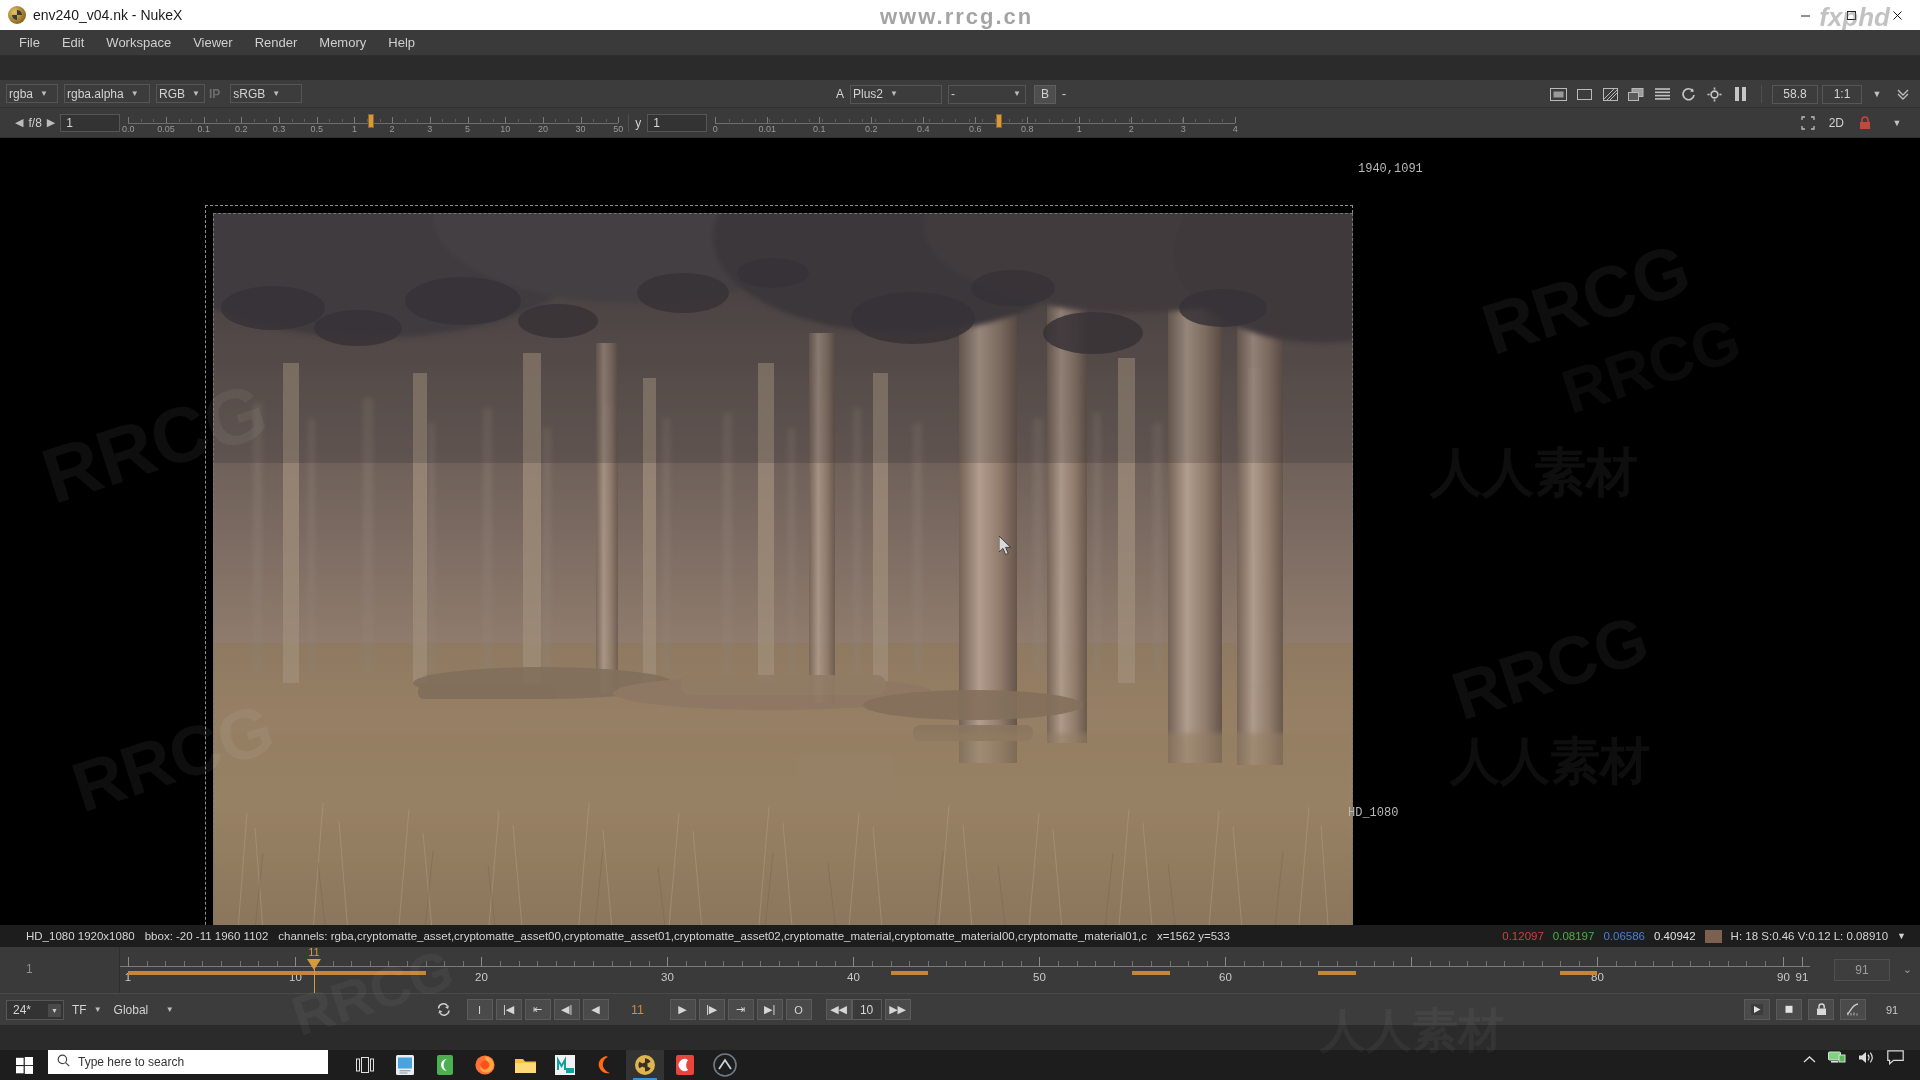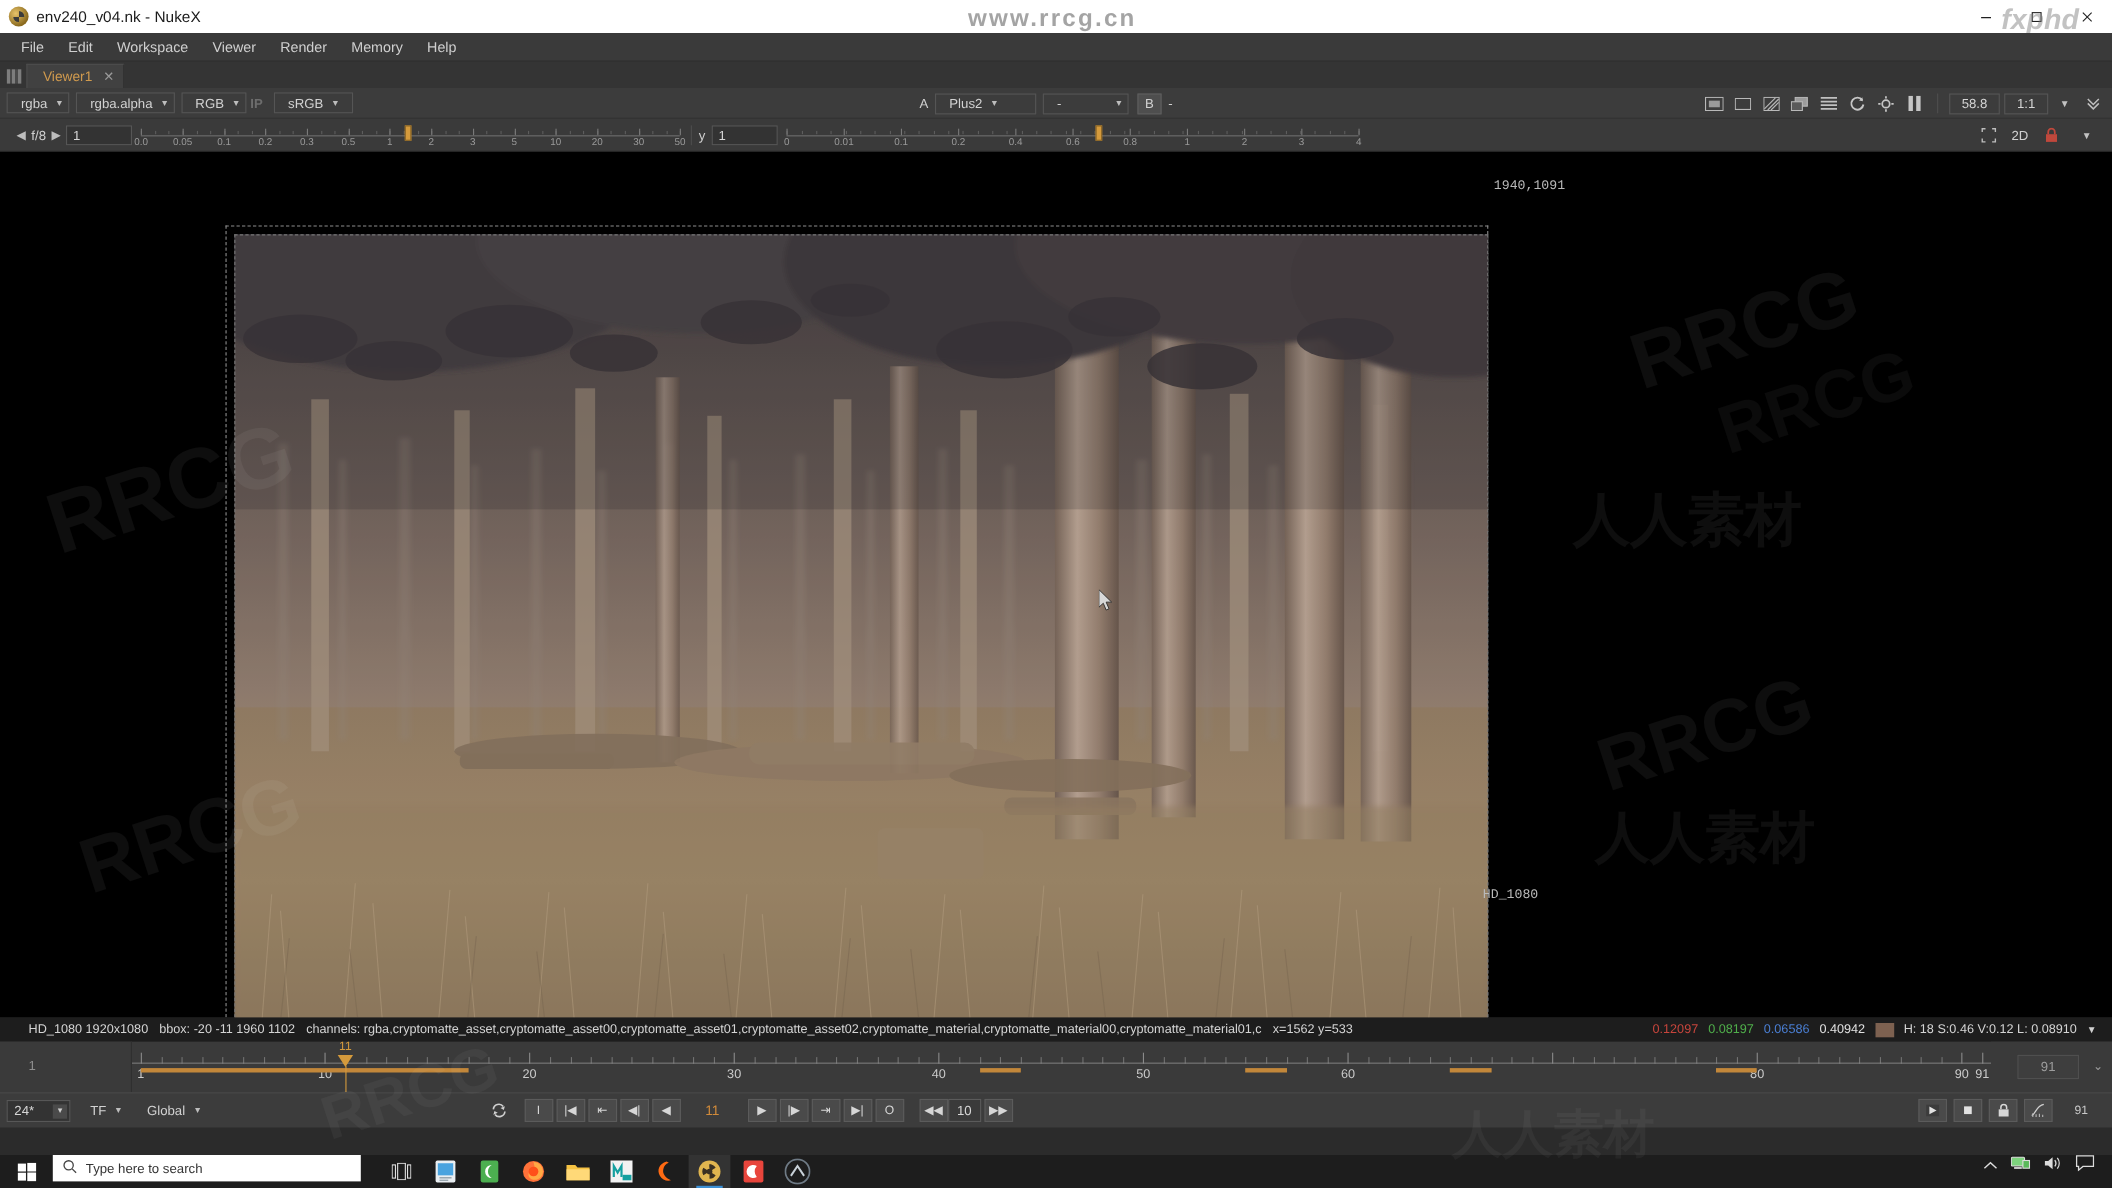--- a/index.html
+++ b/index.html
@@ -51,21 +51,21 @@
   .tab .tab-x{ color:#9a9a9a; margin-left:10px; font-size:12px; }
 
   
   .vtool{
     position:absolute; left:0; top:80px; width:1920px; height:28px;
     background:#3c3c3c; display:flex; align-items:center; gap:0;
     border-bottom:1px solid #323232;
   }
   .combo{
     height:19px; background:#3c3c3c; border:1px solid #555; display:flex; align-items:center;
-    padding:0 4px 0 12px; font-size:12px; color:#d2d2d2; margin-left:6px; position:relative;
+    padding:0 4px 0 2px; font-size:12px; color:#d2d2d2; margin-left:6px; position:relative;
   }
   .combo .arw{ margin-left:7px; color:#bdbdbd; font-size:8px; line-height:1;}
   .combo.flat{ border:none; background:transparent; }
   .sep-v{ width:1px; height:18px; background:#4e4e4e; margin:0 6px; }
   .ipbadge{ color:#6d6d6d; font-size:12px; font-weight:bold; padding:0 4px; }
 
   .abcluster{ position:absolute; left:830px; top:80px; height:28px; display:flex; align-items:center; }
   .ablabel{ font-size:12px; color:#d2d2d2; padding:0 6px; }
   .ablabel.boxed{ background:#4e4e4e; border:1px solid #5e5e5e; height:19px; display:flex;align-items:center;}
 
@@ -225,27 +225,20 @@
   <div class="menubar">
     <div class="mi">File</div>
     <div class="mi">Edit</div>
     <div class="mi">Workspace</div>
     <div class="mi">Viewer</div>
     <div class="mi">Render</div>
     <div class="mi">Memory</div>
     <div class="mi">Help</div>
   </div>
 
-  <div class="tabstrip">
-    <div class="tab-grip"></div>
-    <div class="tab">
-      <span class="tab-label">Viewer1</span>
-      <span class="tab-x">✕</span>
-    </div>
-  </div>
 
   <div class="vtool">
     <div class="combo" style="min-width:52px">
       <span>rgba</span>
         <span class="arw">▼</span>
     </div>
     <div class="combo" style="min-width:86px">
       <span>rgba.alpha</span>
         <span class="arw">▼</span>
     </div>

